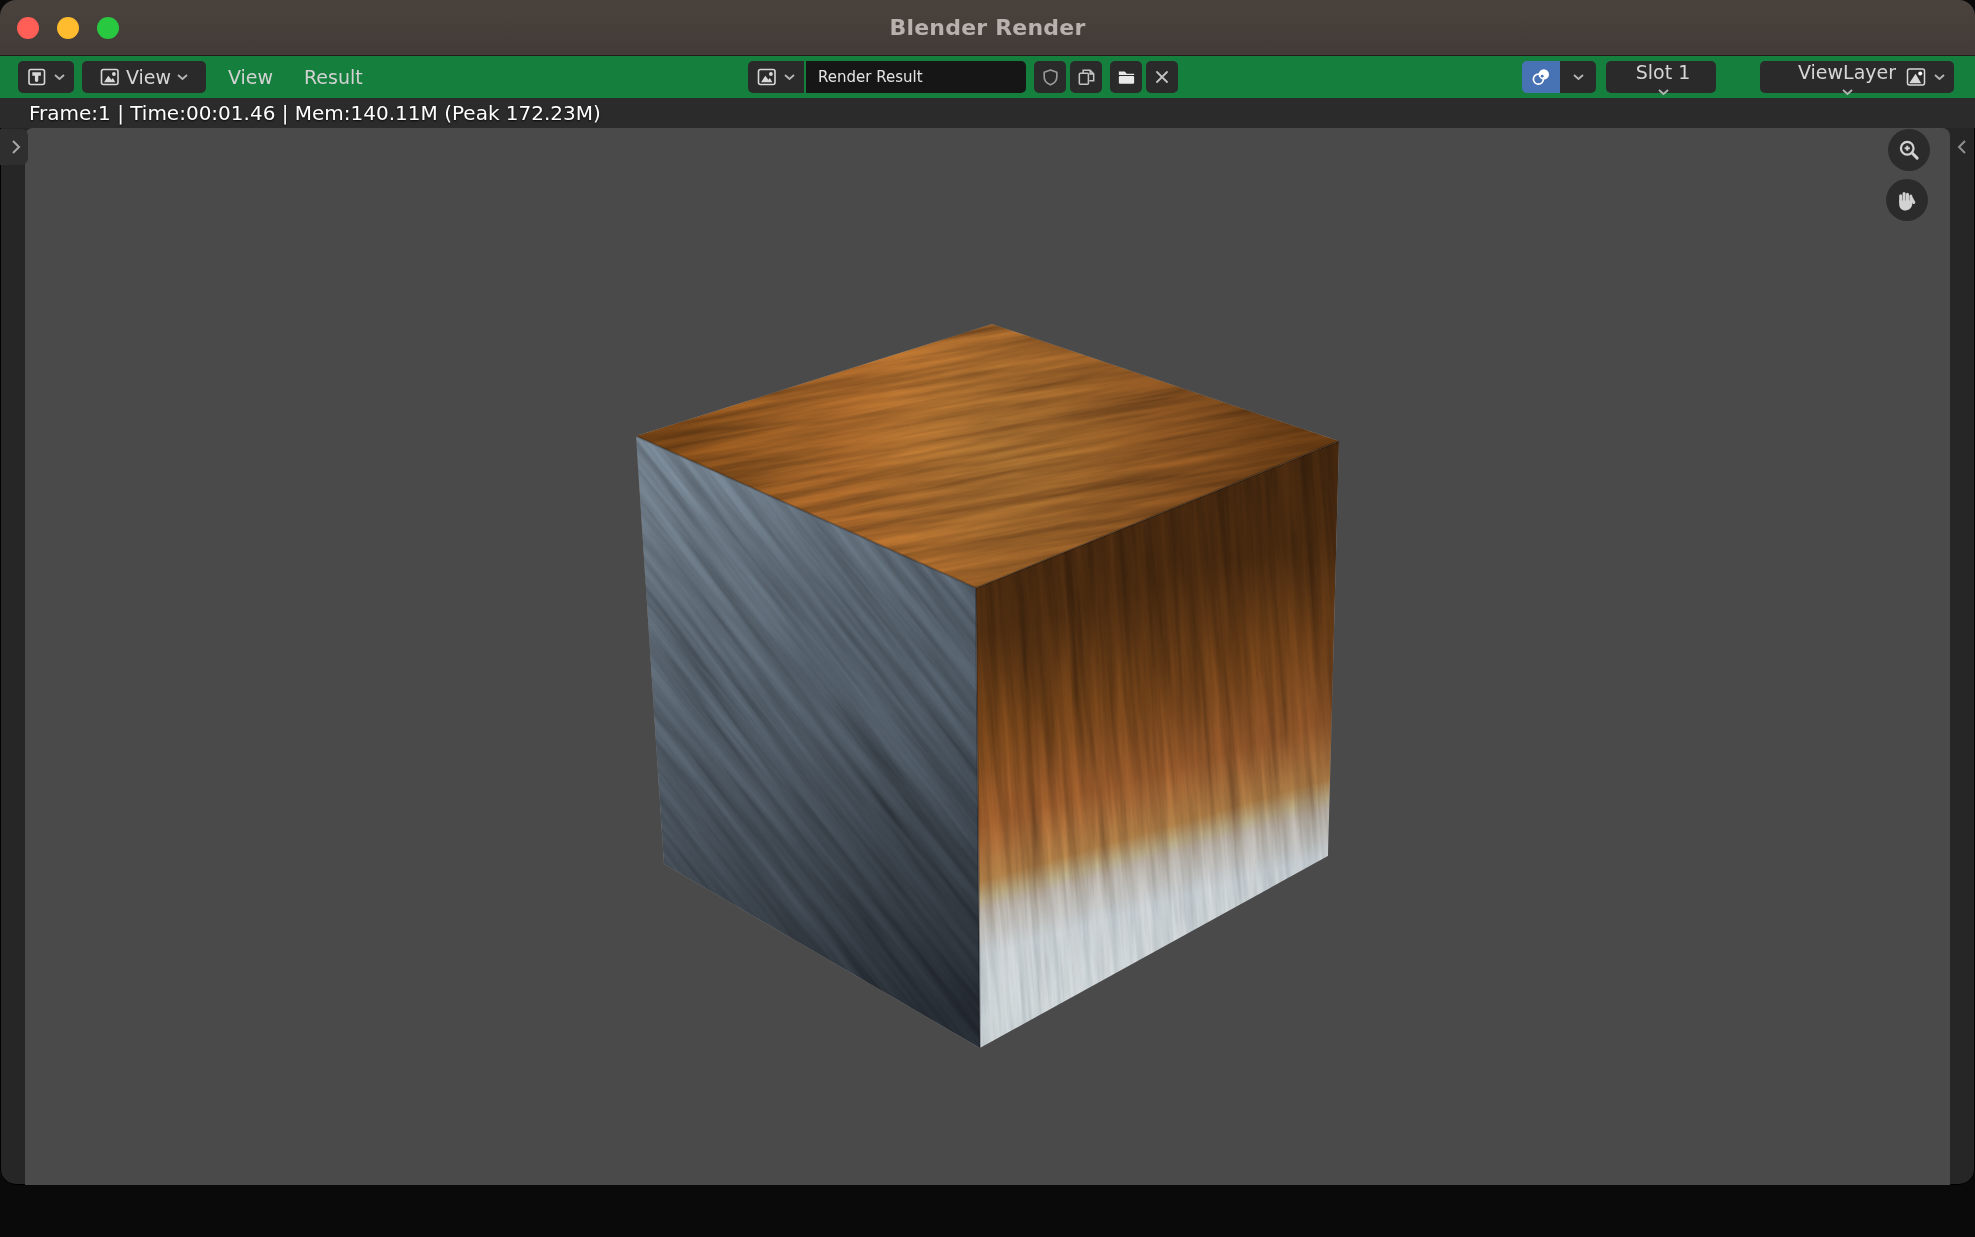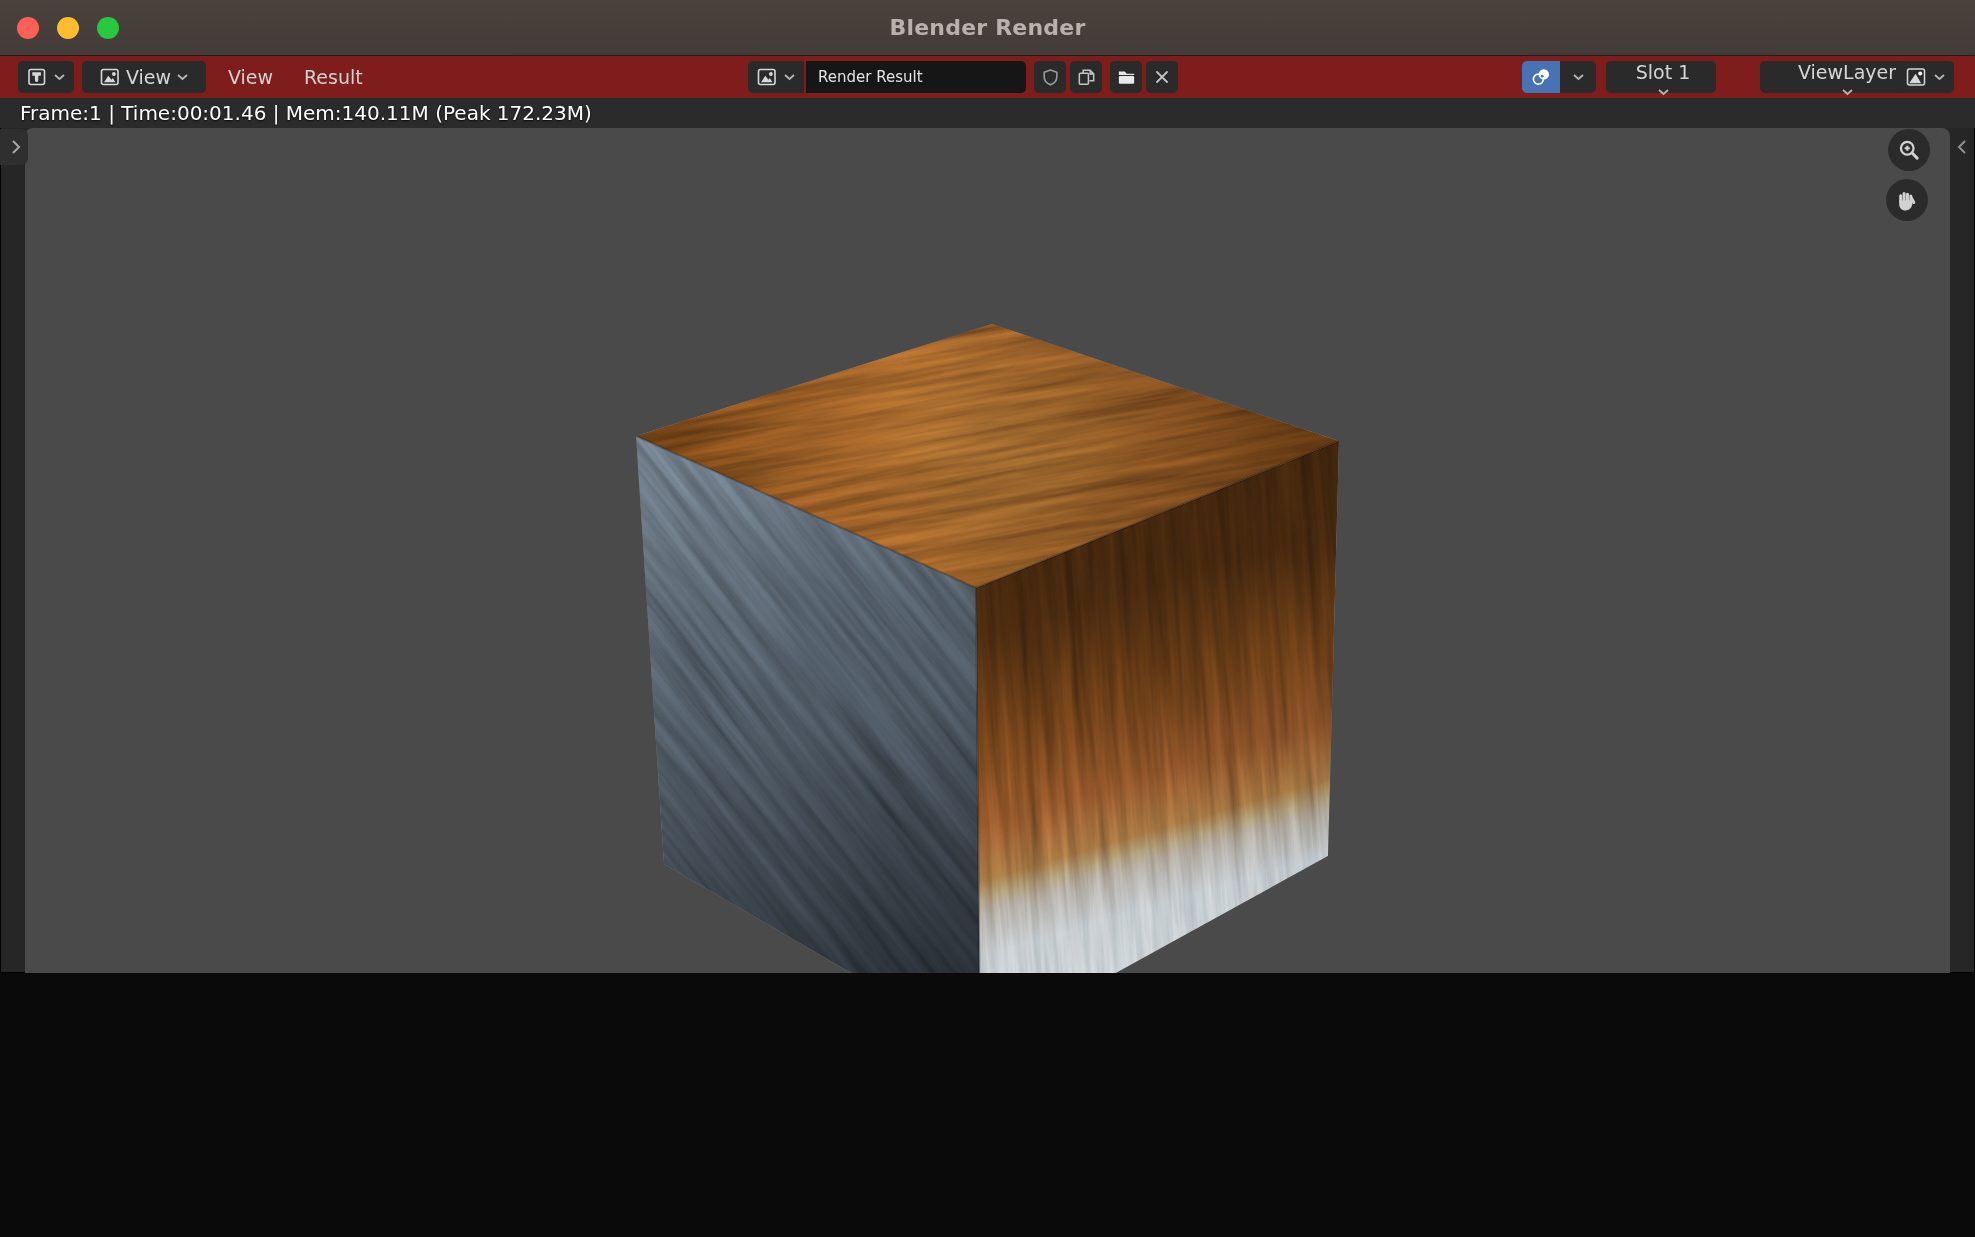--- a/index.html
+++ b/index.html
@@ -1,39 +1,39 @@
 <!DOCTYPE html>
 <html><head>
 <meta charset="utf-8">
 <style>
   html,body{margin:0;padding:0;background:#0a0a0a;}
   body{width:1975px;height:1237px;position:relative;font-family:"DejaVu Sans","Liberation Sans",sans-serif;-webkit-font-smoothing:antialiased;}
-  .window{position:absolute;left:0;top:0;width:1975px;height:973px;background:#262626;border-radius:0;overflow:hidden;box-shadow:0 0 0 1px #000 inset;}
+  .window{position:absolute;left:0;top:0;width:1975px;height:1185px;background:#262626;border-radius:16px;overflow:hidden;box-shadow:0 0 0 1px #000 inset;}
 
   
   .titlebar{position:absolute;left:0;top:0;width:100%;height:55px;background:linear-gradient(#4a423d,#433b37);border-bottom:1px solid #211c1a;}
   .traffic{position:absolute;top:17px;width:22px;height:22px;border-radius:50%;}
   .t-red{left:17px;background:#ff5f57;}
   .t-yellow{left:57px;background:#febc2e;}
   .t-green{left:97px;background:#28c840;}
   .win-title{position:absolute;left:0;top:0;width:100%;height:55px;display:flex;align-items:center;justify-content:center;font-size:22px;font-weight:bold;color:#b8b2af;letter-spacing:.2px;}
 
   
-  .header{position:absolute;left:0;top:56px;width:100%;height:42px;background:#7f1d1d;text-align:center;}
+  .header{position:absolute;left:0;top:56px;width:100%;height:42px;background:#15803d;text-align:center;}
   .hbtn{position:absolute;top:5px;height:32px;background:#2a2a2a;border-radius:5px;display:flex;align-items:center;justify-content:center;gap:5px;box-sizing:border-box;color:#d6d6d6;font-size:19px;}
   .hmenu{position:absolute;top:0;height:42px;display:flex;align-items:center;color:#d2d2d2;font-size:19px;padding:0 6px;cursor:default;}
   .field{position:absolute;top:5px;height:32px;background:#161616;border-radius:0 5px 5px 0;display:flex;align-items:center;color:#e3e3e3;font-size:15px;padding-left:12px;box-sizing:border-box;}
   .seg-left{border-radius:5px 0 0 5px;}
   .seg{display:flex;position:absolute;top:5px;height:32px;border-radius:5px;overflow:hidden;}
   .seg .part{height:32px;display:flex;align-items:center;justify-content:center;}
   .dd{justify-content:space-between;padding:0 10px 0 14px;flex-direction:column;}
 
   
   .statusbar{position:absolute;left:0;top:98px;width:100%;height:30px;background:#2b2b2b;}
-  .status-text{position:absolute;left:20px;top:0;height:30px;display:flex;align-items:center;color:#fff;font-size:20px;text-shadow:0 1px 2px rgba(0,0,0,.85);white-space:nowrap;}
+  .status-text{position:absolute;left:29px;top:0;height:30px;display:flex;align-items:center;color:#fff;font-size:20px;text-shadow:0 1px 2px rgba(0,0,0,.85);white-space:nowrap;}
 
   
   .viewport{position:absolute;left:25px;top:128px;width:1925px;height:1085px;background:#4a4a4a;border-radius:8px;overflow:hidden;}
   .navbtn{position:absolute;width:42px;height:42px;border-radius:50%;background:rgba(38,38,38,.85);display:flex;align-items:center;justify-content:center;}
   .nav-zoom{right:20px;top:1px;}
   .nav-hand{right:22px;top:51px;}
   .edge-toggle-left{position:absolute;left:-10px;top:129px;width:38px;height:36px;background:#2f2f2f;border-radius:7px;display:flex;align-items:center;justify-content:flex-end;padding-right:7px;box-sizing:border-box;color:#a8a8a8;font-size:20px;}
   .edge-toggle-right{position:absolute;left:1950px;top:131px;width:24px;height:32px;display:flex;align-items:center;justify-content:center;color:#909090;font-size:20px;}
   .bottomstrip{position:absolute;left:0;top:1214px;width:100%;height:23px;background:#343434;}
   svg{display:block;}

